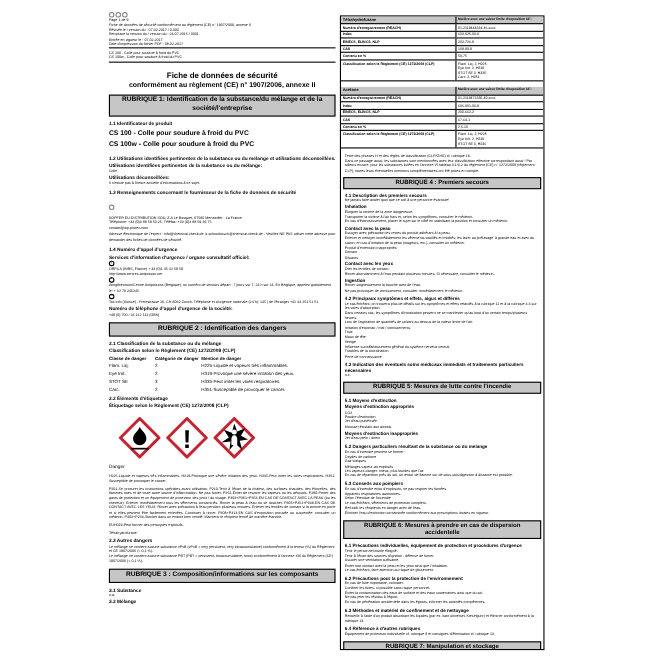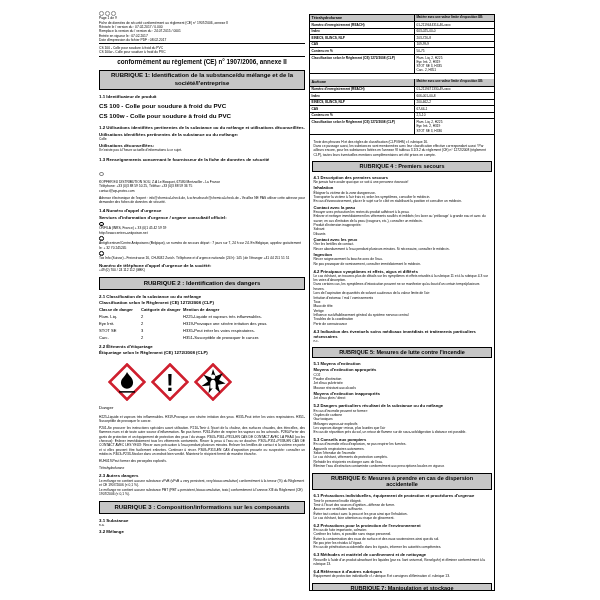--- a/index.html
+++ b/index.html
@@ -63,20 +63,21 @@
       <div class="tline">Entrée en vigueur le : 07.02.2017</div>
       <div class="tline">Date d'impression du fichier PDF : 08.02.2017</div>
     </div>
   <hr class="h">
   <div data-list="left.header.product_lines">
       <div class="tline">CS 100 - Colle pour soudure à froid du PVC</div>
       <div class="tline">CS 100w - Colle pour soudure à froid du PVC</div>
     </div>
   <hr class="h">
 
+  <div class="title">Fiche de données de sécurité</div>
   <div class="subtitle">conformément au règlement (CE) n° 1907/2006, annexe II</div>
 
   <div class="bar">RUBRIQUE 1: Identification de la substance/du mélange et de la société/l'entreprise</div>
 
   <div class="h5">1.1 Identificateur de produit</div>
   <div data-list="left.s1.products" style="margin-top:2px">
       <div class="prod">CS 100 - Colle pour soudure à froid du PVC</div>
       <div class="prod">CS 100w - Colle pour soudure à froid du PVC</div>
     </div>
 

